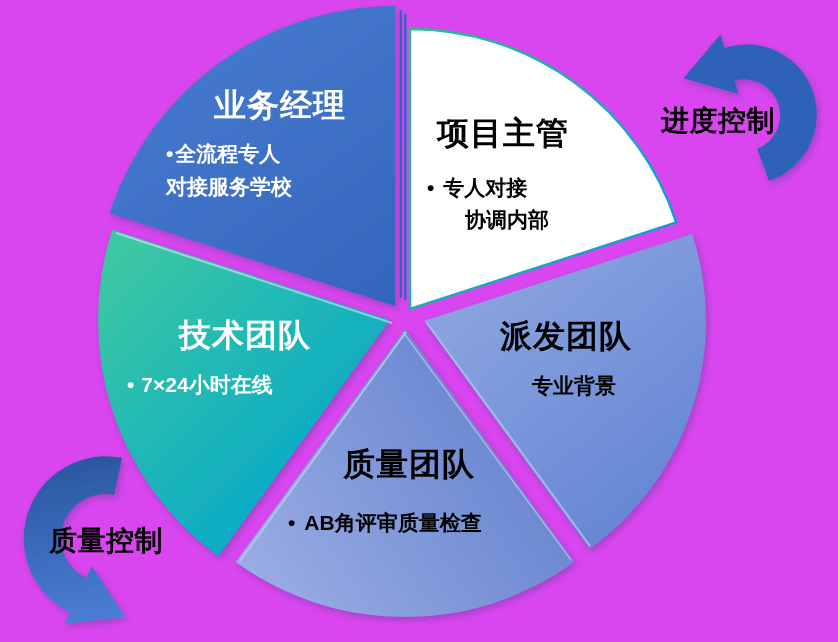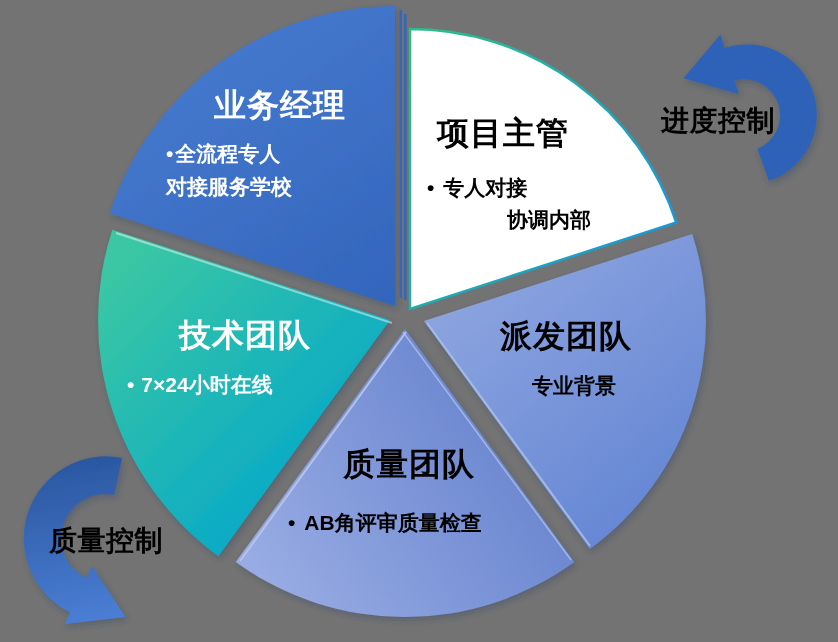--- a/index.html
+++ b/index.html
@@ -1,17 +1,17 @@
 <!DOCTYPE html>
 <html><head>
 <meta charset="utf-8">
 <style>
   html,body{margin:0;padding:0;background:#ffffff;}
   .stage{
-    position:relative;width:838px;height:642px;background:#737373;overflow:hidden;
+    position:relative;width:838px;height:642px;background:#d946ef;overflow:hidden;
     font-family:"Liberation Sans","DejaVu Sans",sans-serif;
   }
   .stage svg{position:absolute;left:0;top:0;}
   .t{position:absolute;font-weight:bold;font-size:32px;letter-spacing:1px;white-space:nowrap;}
   .b{position:absolute;font-weight:bold;font-size:21px;line-height:33px;white-space:nowrap;}
   .b2{line-height:32px;}
   .al{position:absolute;font-weight:bold;font-size:28px;letter-spacing:.5px;color:#000;white-space:nowrap;}
   .light{color:#ffffff;}
   .dark{color:#000000;}
   .bullet{margin-right:9px;}
@@ -84,21 +84,21 @@
 
   <div class="t light" style="left:214px;top:84px;">业务经理</div>
   <div class="b light tight" style="left:166px;top:137px;">
     <div><span class="bullet">•</span><span>全流程专人</span></div>
     <div style="">对接服务学校</div>
   </div>
 
   <div class="t dark" style="left:437px;top:112px;">项目主管</div>
   <div class="b b2 dark" style="left:427px;top:172px;">
     <div><span class="bullet">•</span><span>专人对接</span></div>
-    <div style="margin-left:80px;">协调内部</div>
+    <div style="margin-left:38px;">协调内部</div>
   </div>
 
   <div class="t dark" style="left:500px;top:315px;text-align:center;">派发团队</div>
   <div class="b dark" style="left:496px;top:369px;">
     <div style="margin-left:36px;">专业背景</div>
   </div>
 
   <div class="t dark" style="left:343px;top:443px;">质量团队</div>
   <div class="b dark" style="left:288px;top:506px;">
     <div><span class="bullet">•</span><span>AB角评审质量检查</span></div>

